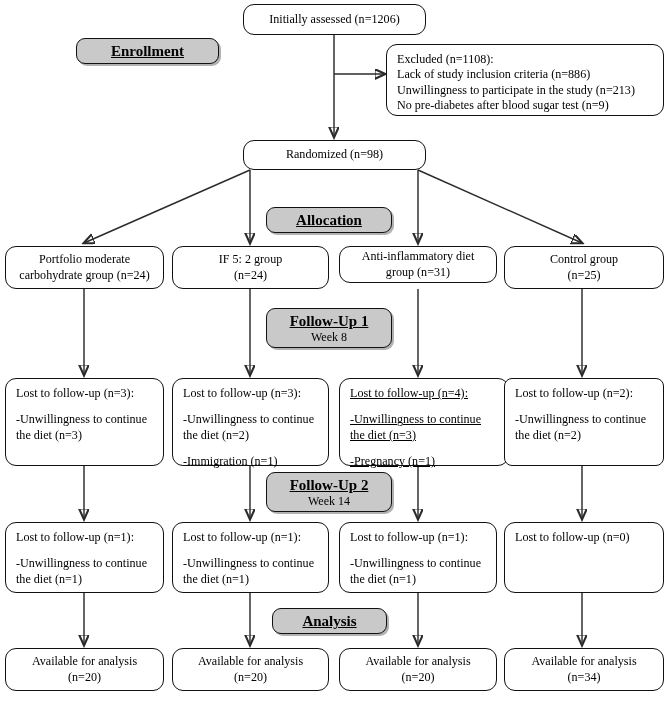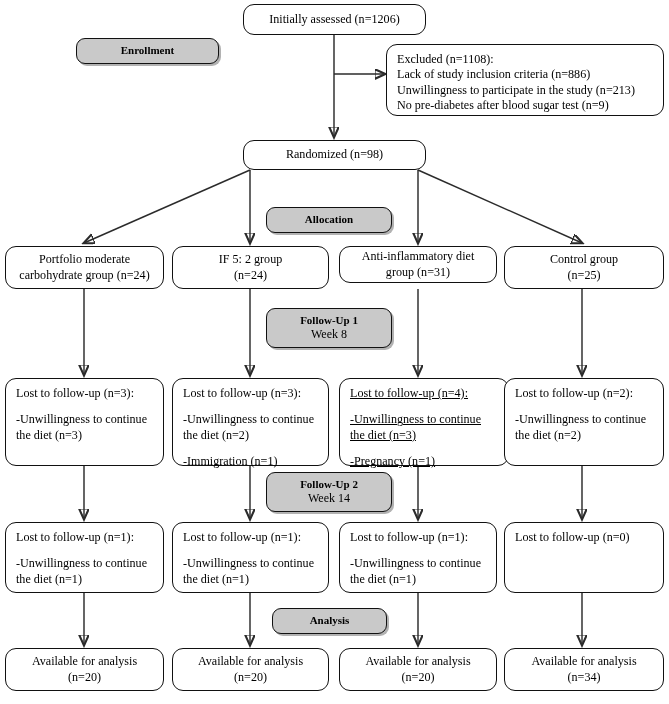--- a/index.html
+++ b/index.html
@@ -20,21 +20,21 @@
   .box .ln{display:block;white-space:nowrap;}
   .box.left .ln{margin-bottom:0px;}
   .box.left .gap{margin-top:11px;}
   .stage{
     position:absolute;box-sizing:border-box;
     background:#c9c9c9;border:1.3px solid #111;border-radius:9px;
     box-shadow:2px 2px 0 rgba(0,0,0,0.30);
     display:flex;flex-direction:column;align-items:center;justify-content:center;
     text-align:center;z-index:5;
   }
-  .stage .t1{font-weight:bold;font-size:11px;line-height:1.2;}
+  .stage .t1{font-weight:bold;font-size:15px;line-height:1.2;text-decoration:underline;}
   .stage .t2{font-size:12px;line-height:1.25;}
   svg.wires{position:absolute;left:0;top:0;width:669px;height:704px;overflow:visible;}
   svg.wires line,svg.wires path{stroke:#2b2b2b;stroke-width:1.45;fill:none;}
 </style>
 </head>
 <body>
 
 <div id="canvas">
 
   <svg class="wires">
@@ -124,21 +124,21 @@
     <span class="ln gap">-Unwillingness to continue</span>
     <span class="ln">the diet (n=2)</span>
     <span class="ln gap">-Immigration (n=1)</span>
   </div>
   <div class="box left" style="left:339px;top:378px;width:170px;height:88px;text-decoration:underline;">
     <span class="ln">Lost to follow-up (n=4):</span>
     <span class="ln gap">-Unwillingness to continue</span>
     <span class="ln">the diet (n=3)</span>
     <span class="ln gap">-Pregnancy (n=1)</span>
   </div>
-  <div class="box left" style="left:504px;top:378px;width:160px;height:88px;">
+  <div class="box left" style="left:504px;top:378px;width:160px;height:88px;border-radius:8px;">
     <span class="ln">Lost to follow-up (n=2):</span>
     <span class="ln gap">-Unwillingness to continue</span>
     <span class="ln">the diet (n=2)</span>
   </div>
 
   <div class="stage" style="left:266px;top:472px;width:126px;height:40px;">
     <span class="t1">Follow-Up 2</span>
     <span class="t2">Week 14</span>
   </div>
 

